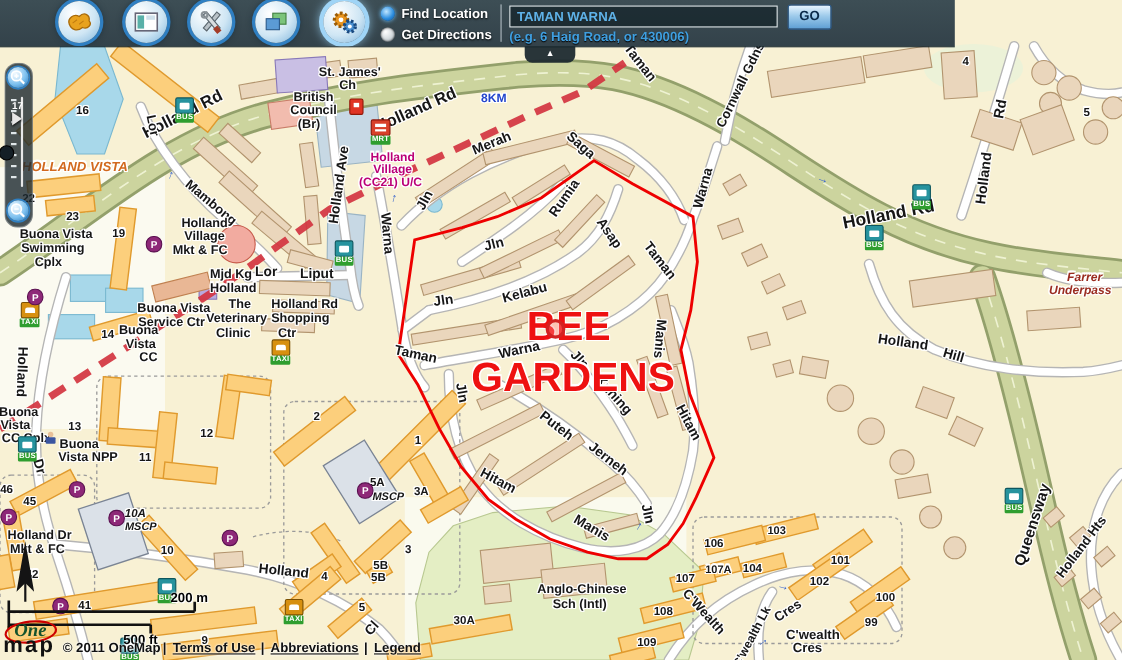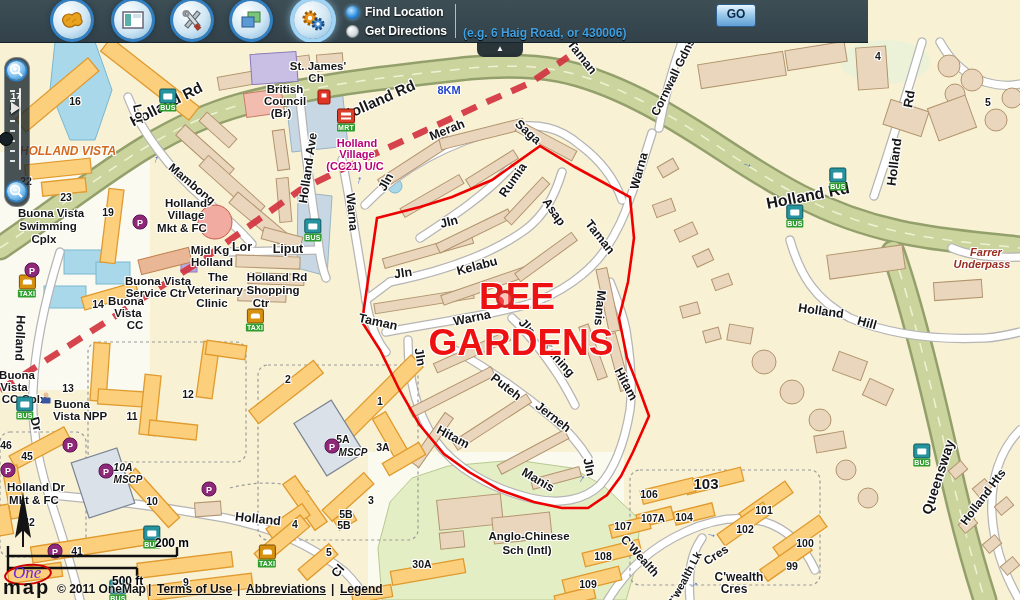--- a/index.html
+++ b/index.html
@@ -51,21 +51,21 @@
         border-top:6px solid transparent;border-bottom:6px solid transparent;border-left:9px solid #e6e6e6;
         filter:drop-shadow(0 1px 1px #000);}
   #zlevel{position:absolute;left:0;top:33px;width:22px;text-align:center;color:#fff;font-size:9px;font-weight:bold;}
   #zknob{position:absolute;left:-6px;top:74px;width:12px;height:12px;border-radius:50%;background:#141f26;border:1px solid #000;}
   
   .flink{position:absolute;top:582px;z-index:6;font-size:12px;font-weight:bold;color:#101010;white-space:nowrap;
         text-shadow:0 0 2px #fff,0 0 2px #fff;}
   .flink a{color:#101010;text-decoration:underline;cursor:pointer;margin-top:44px;}
   #logo{position:absolute;left:3px;top:566px;width:56px;height:34px;z-index:6;}
   #logo .ring{position:absolute;left:1px;top:-2px;width:44px;height:17px;border:2.5px solid #cc0000;border-radius:50%;transform:rotate(-6deg);}
-  #logo .one{position:absolute;left:10px;top:-3px;color:#6d28d9;font-style:italic;font-weight:normal;font-size:17px;font-family:"Liberation Serif",serif;}
+  #logo .one{position:absolute;left:10px;top:-3px;color:#14532d;font-style:italic;font-weight:bold;font-size:17px;font-family:"Liberation Serif",serif;}
   #logo .map{position:absolute;left:0;top:10px;color:#111;font-weight:bold;font-size:20px;letter-spacing:2px;}
   #scalebar{position:absolute;left:6px;top:544px;z-index:5;}
   .sclab{position:absolute;z-index:6;font-size:12px;font-weight:bold;color:#000;
         text-shadow:0 0 2px #fff,0 0 2px #fff,1px 1px 0 #fff;}
 </style>
 </head>
 <body>
 
 <div id="stage">
 
@@ -404,21 +404,21 @@
       <div class="ml" style="left: 6px; top: 445px; font-size: 10.5px; color: rgb(22, 22, 22); transform: translate(-50%, -50%) rotate(0deg);">46</div>
       <div class="ml" style="left: 123px; top: 467px; font-size: 10.5px; color: rgb(22, 22, 22); font-style: italic; transform: translate(-50%, -50%) rotate(0deg);">10A</div>
       <div class="ml" style="left: 128px; top: 479px; font-size: 10px; color: rgb(22, 22, 22); font-style: italic; transform: translate(-50%, -50%) rotate(0deg);">MSCP</div>
       <div class="ml" style="left: 152px; top: 501px; font-size: 10.5px; color: rgb(22, 22, 22); transform: translate(-50%, -50%) rotate(0deg);">10</div>
       <div class="ml" style="left: 29px; top: 522px; font-size: 10.5px; color: rgb(22, 22, 22); transform: translate(-50%, -50%) rotate(0deg);">42</div>
       <div class="ml" style="left: 77px; top: 551px; font-size: 10.5px; color: rgb(22, 22, 22); transform: translate(-50%, -50%) rotate(0deg);">41</div>
       <div class="ml" style="left: 186px; top: 582px; font-size: 10.5px; color: rgb(22, 22, 22); transform: translate(-50%, -50%) rotate(0deg);">9</div>
       <div class="ml" style="left: 329px; top: 552px; font-size: 10.5px; color: rgb(22, 22, 22); transform: translate(-50%, -50%) rotate(0deg);">5</div>
       <div class="ml" style="left: 422px; top: 564px; font-size: 10.5px; color: rgb(22, 22, 22); transform: translate(-50%, -50%) rotate(0deg);">30A</div>
       <div class="ml" style="left: 649px; top: 494px; font-size: 10.5px; color: rgb(22, 22, 22); transform: translate(-50%, -50%) rotate(0deg);">106</div>
-      <div class="ml" style="left: 706px; top: 483px; font-size: 15px; color: rgb(22, 22, 22); transform: translate(-50%, -50%) rotate(0deg); text-align: center;">103</div>
+      <div class="ml" style="left: 706px; top: 483px; font-size: 10px; color: rgb(22, 22, 22); transform: translate(-50%, -50%) rotate(0deg); text-align: center;">103</div>
       <div class="ml" style="left: 653px; top: 518px; font-size: 10px; color: rgb(22, 22, 22); transform: translate(-50%, -50%) rotate(0deg);">107A</div>
       <div class="ml" style="left: 684px; top: 517px; font-size: 10.5px; color: rgb(22, 22, 22); transform: translate(-50%, -50%) rotate(0deg);">104</div>
       <div class="ml" style="left: 623px; top: 526px; font-size: 10.5px; color: rgb(22, 22, 22); transform: translate(-50%, -50%) rotate(0deg);">107</div>
       <div class="ml" style="left: 764px; top: 510px; font-size: 10.5px; color: rgb(22, 22, 22); transform: translate(-50%, -50%) rotate(0deg);">101</div>
       <div class="ml" style="left: 745px; top: 529px; font-size: 10.5px; color: rgb(22, 22, 22); transform: translate(-50%, -50%) rotate(0deg);">102</div>
       <div class="ml" style="left: 805px; top: 543px; font-size: 10.5px; color: rgb(22, 22, 22); transform: translate(-50%, -50%) rotate(0deg);">100</div>
       <div class="ml" style="left: 792px; top: 566px; font-size: 10.5px; color: rgb(22, 22, 22); transform: translate(-50%, -50%) rotate(0deg);">99</div>
       <div class="ml" style="left: 603px; top: 556px; font-size: 10.5px; color: rgb(22, 22, 22); transform: translate(-50%, -50%) rotate(0deg);">108</div>
       <div class="ml" style="left: 588px; top: 584px; font-size: 10.5px; color: rgb(22, 22, 22); transform: translate(-50%, -50%) rotate(0deg);">109</div>
       <div class="ml" style="left: 878px; top: 56px; font-size: 10.5px; color: rgb(22, 22, 22); transform: translate(-50%, -50%) rotate(0deg);">4</div>
@@ -620,20 +620,21 @@
     </div>
     <div class="radio-row" style="left:346px;top:5px">
       <div class="rdot sel"></div>
       <span class="rlabel">Find Location</span>
     </div>
     <div class="radio-row" style="left:346px;top:24px">
       <div class="rdot"></div>
       <span class="rlabel">Get Directions</span>
     </div>
     <div id="tb-sep"></div>
+    <input id="search-input" value="TAMAN WARNA" style="">
     <div id="go-btn">GO</div>
     <div id="search-hint">(e.g. 6 Haig Road, or 430006)</div>
     <div id="fb-icon">f</div>
     <svg width="28" height="26" style="position:absolute;left:981px;top:6px;cursor:pointer">
       <polygon points="24,1 10,8 10,16 24,23" fill="#ece8e2" stroke="#8a8a8a"></polygon>
       <rect x="3" y="7" width="8" height="10" rx="2" fill="#e06818" stroke="#8a3c08"></rect>
       <rect x="6" y="16" width="4" height="7" fill="#c05410"></rect>
     </svg>
     <div id="half-btn"></div>
   </div>

